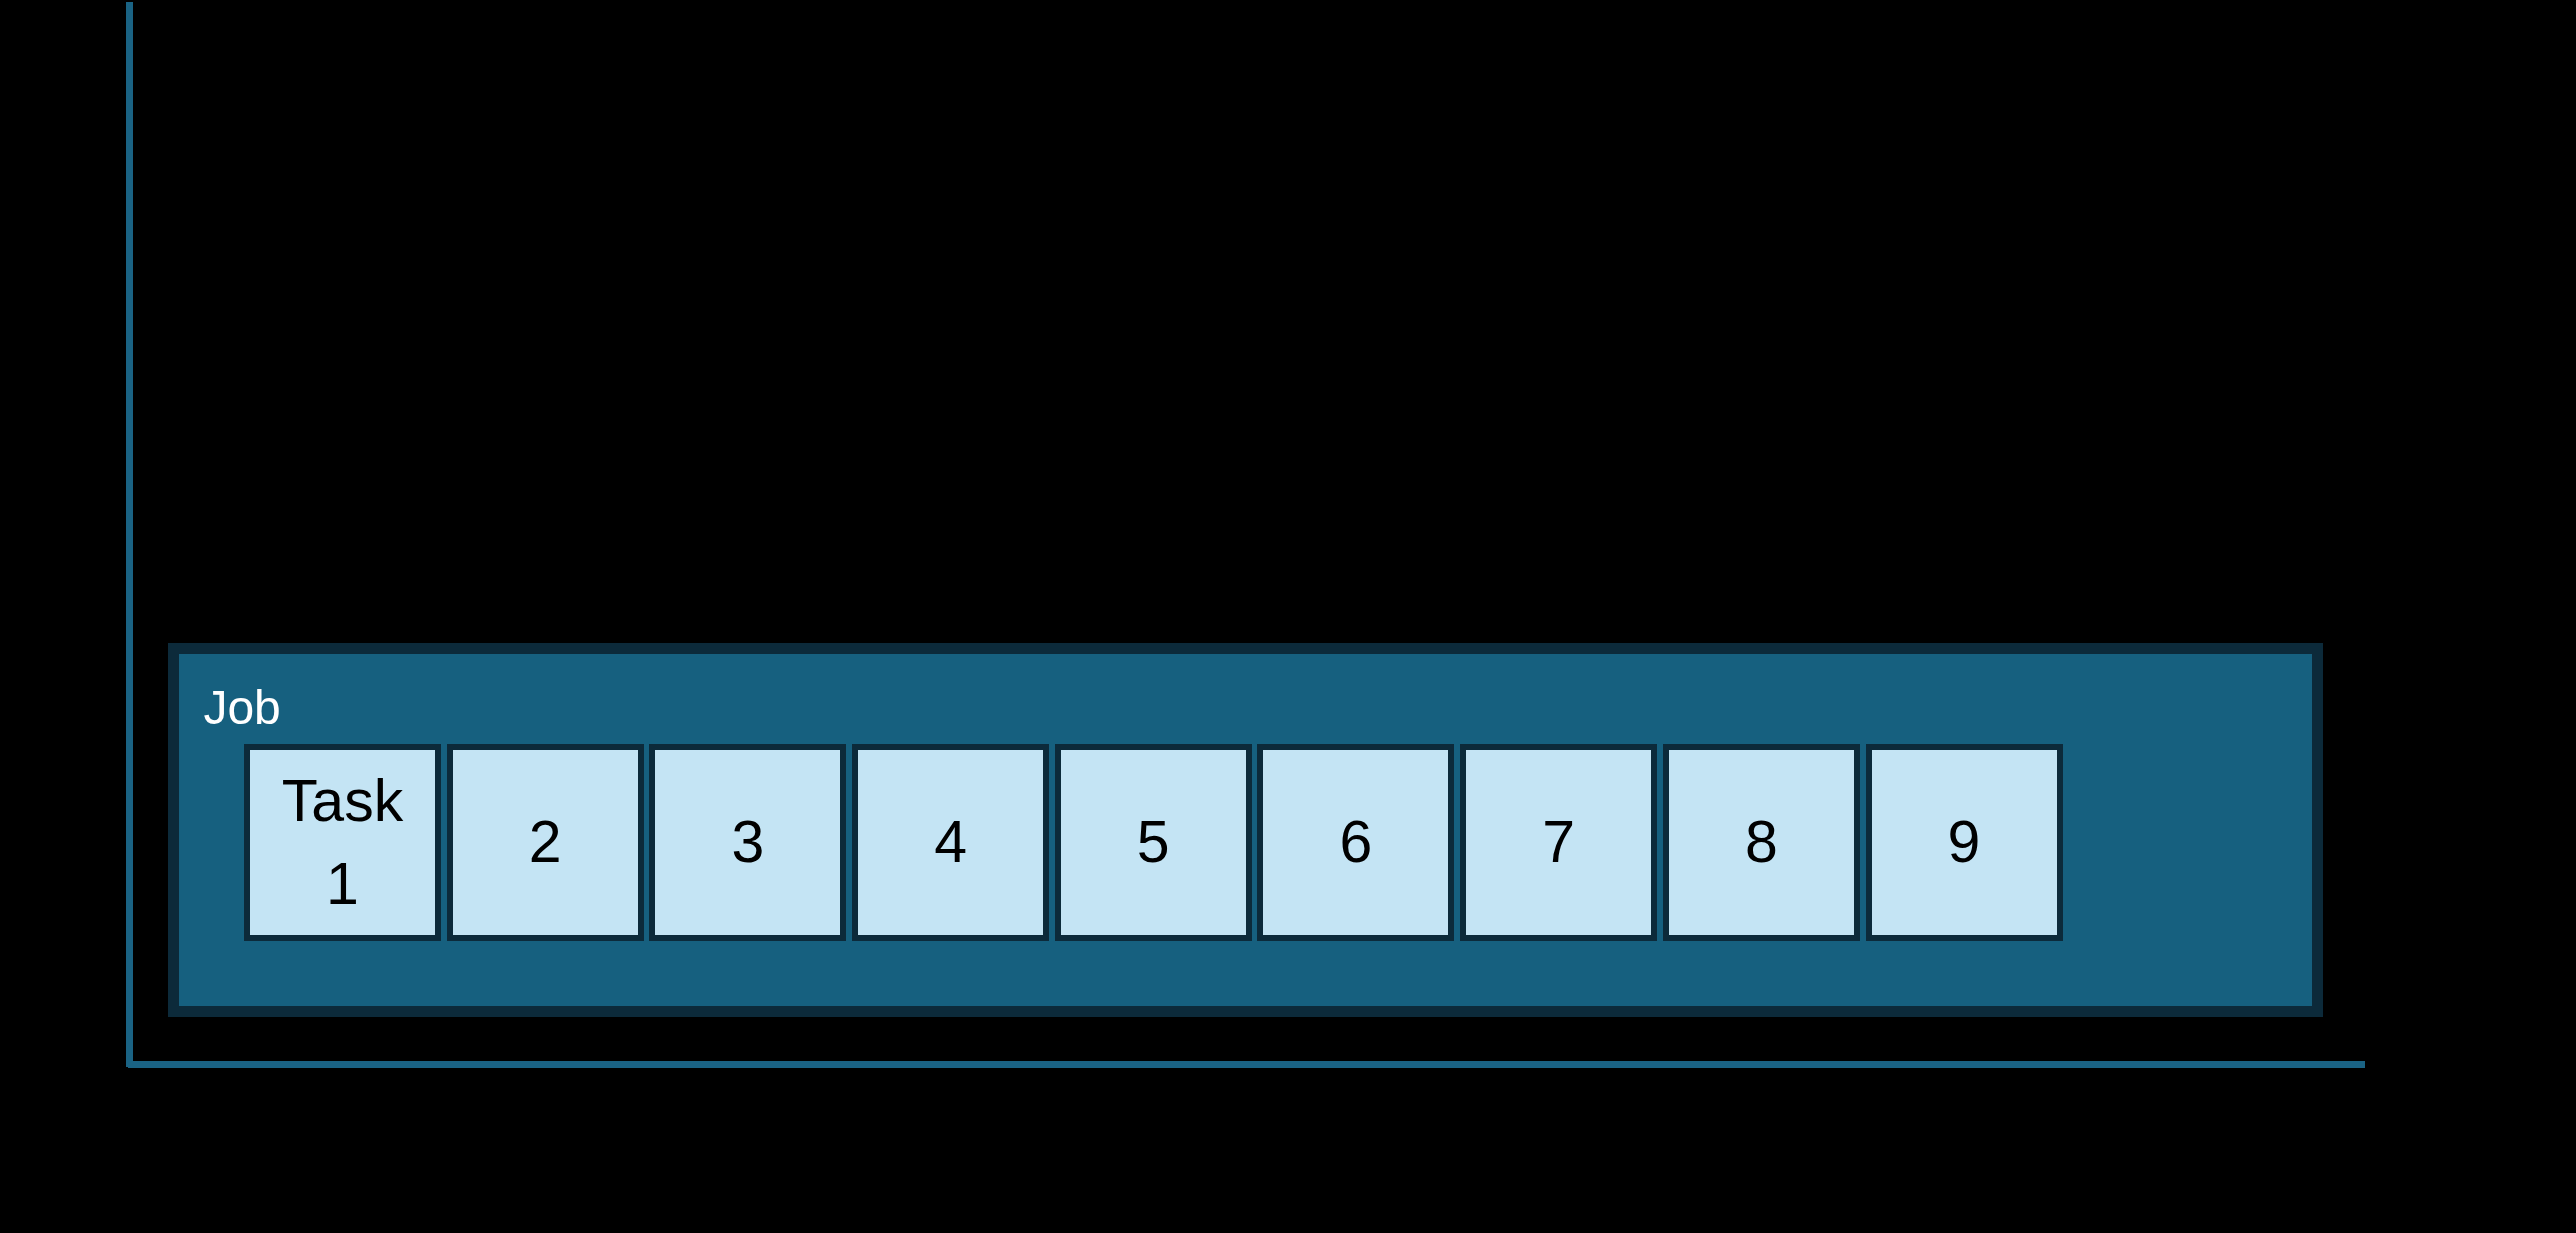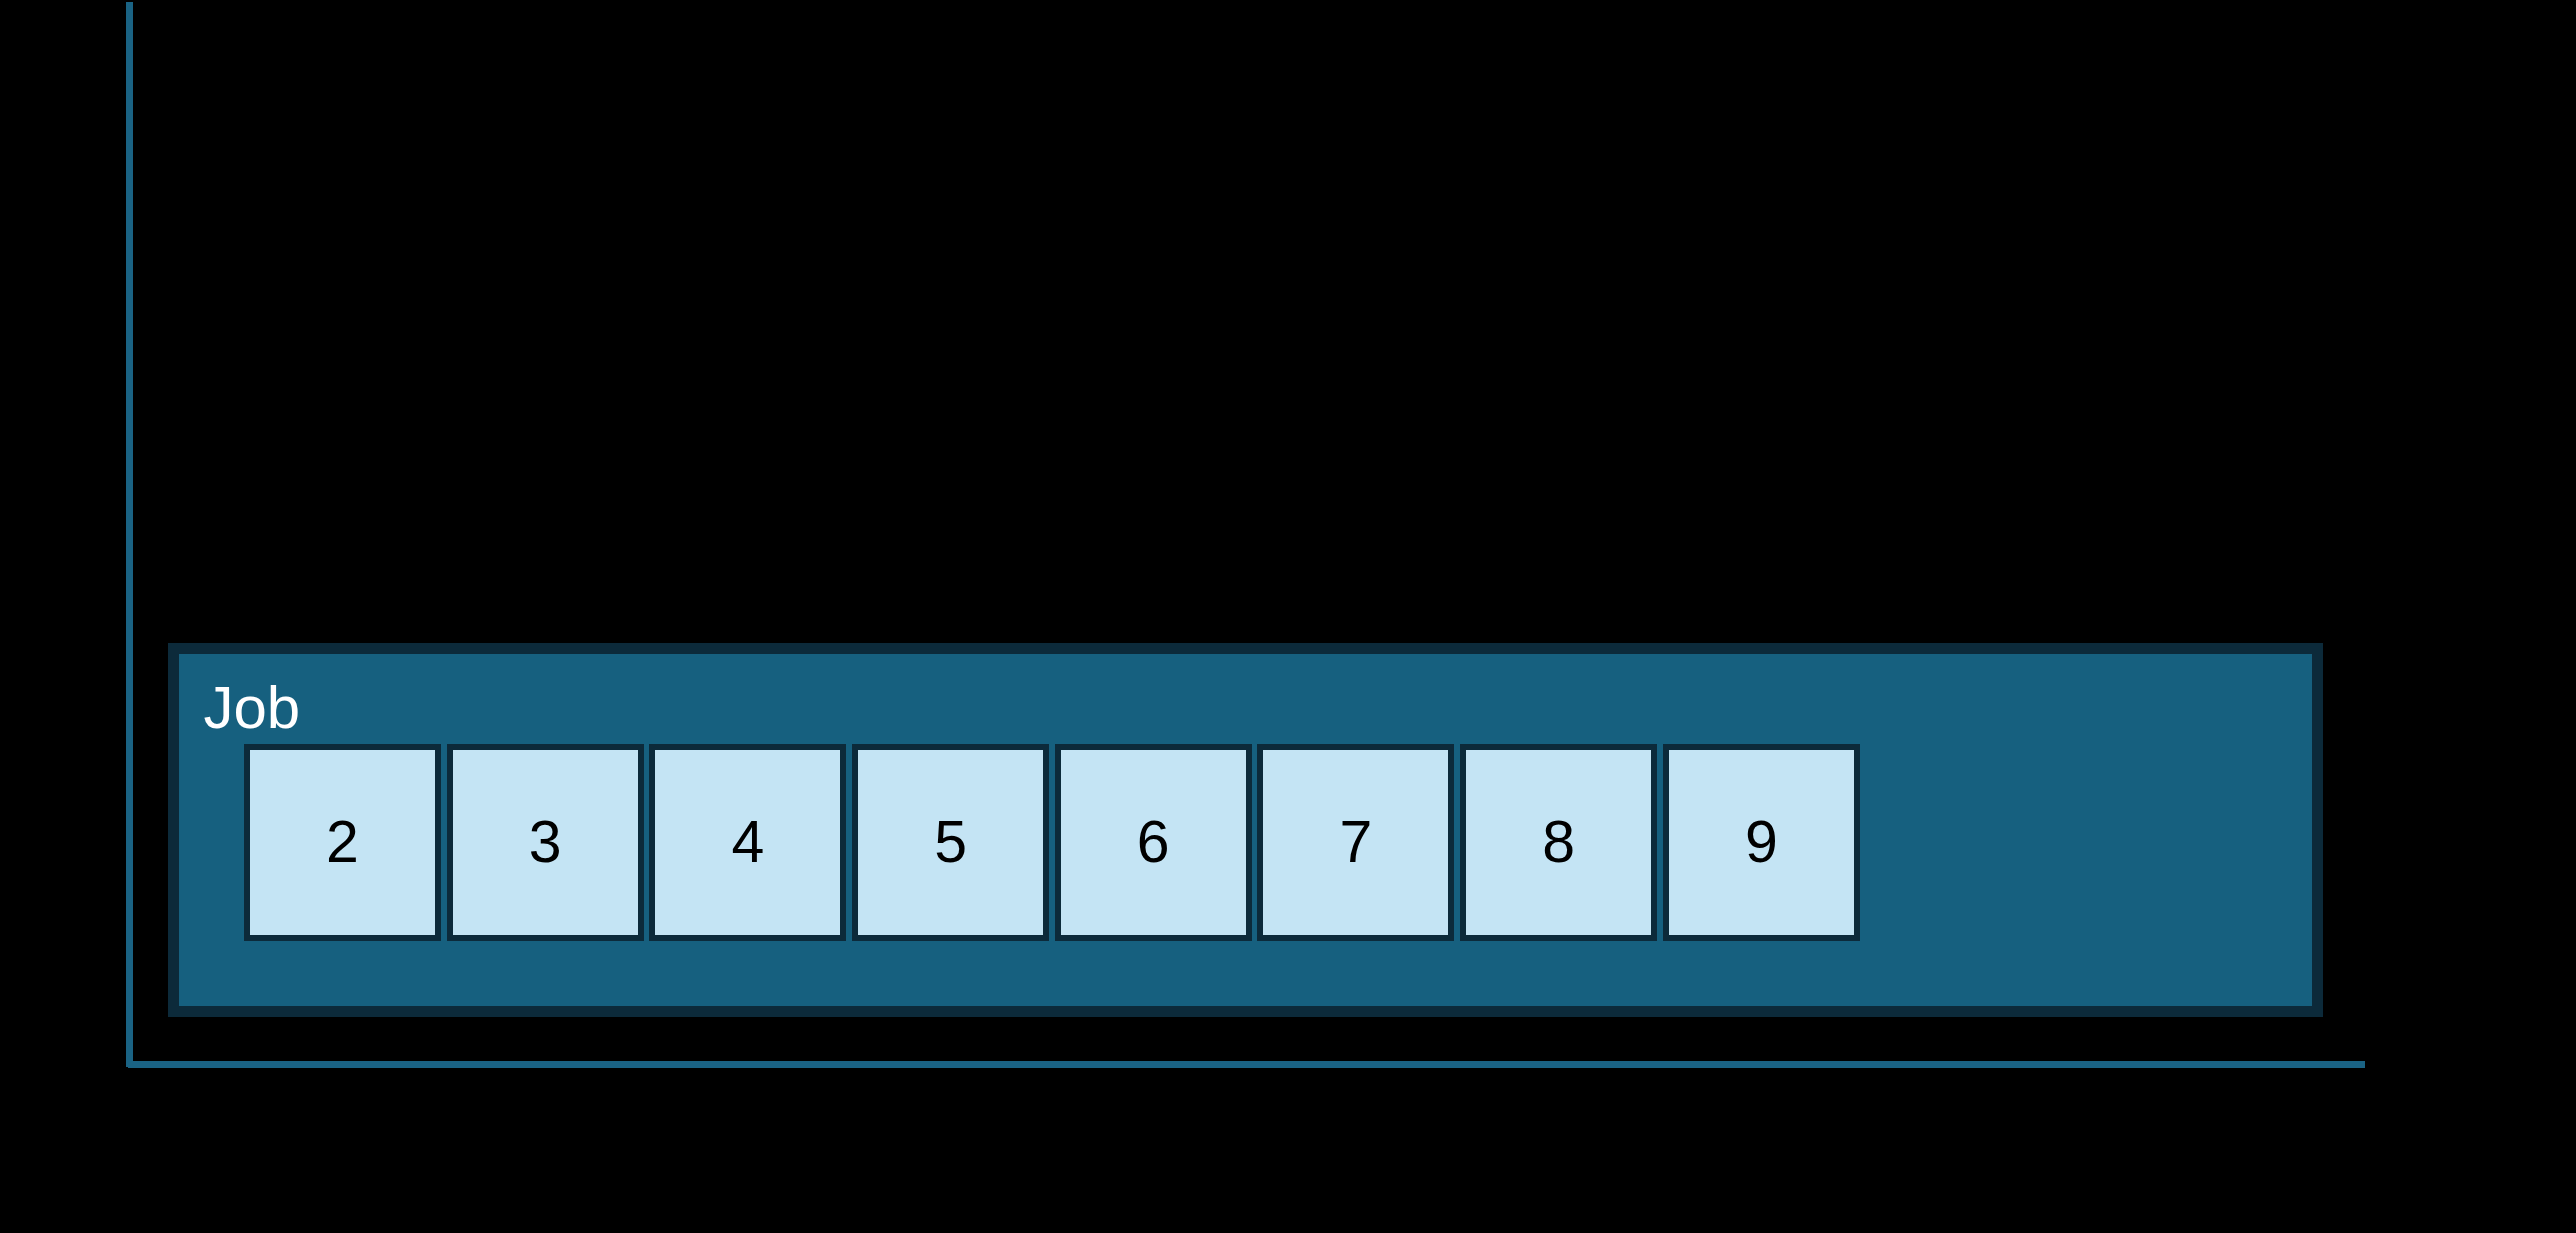--- a/index.html
+++ b/index.html
@@ -38,21 +38,21 @@
     width: 2155px;
     height: 374px;
     box-sizing: border-box;
     background: var(--job-fill, #16607F);
     border: 11.4px solid var(--border, #0C2A3A);
   }
   .job-label {
     position: absolute;
     left: 24.4px;
     top: 23px;
-    font-size: 60px;
+    font-size: 48px;
     line-height: 62px;
     color: var(--job-text, #FFFFFF);
     white-space: nowrap;
   }
   .task-row {
     position: absolute;
     left: 65px;
     top: 90px;
     display: flex;
     gap: 5.7px;
@@ -80,20 +80,24 @@
 
 <div class="canvas">
   <div class="axis-v"></div>
   <div class="axis-h"></div>
 
   <div class="job-box">
     <div class="job-label">Job</div>
 
     <div class="task-row">
       <div class="task-box">
+          <span>Task
+1</span>
+        </div>
+      <div class="task-box">
           <span>2</span>
         </div>
       <div class="task-box">
           <span>3</span>
         </div>
       <div class="task-box">
           <span>4</span>
         </div>
       <div class="task-box">
           <span>5</span>

